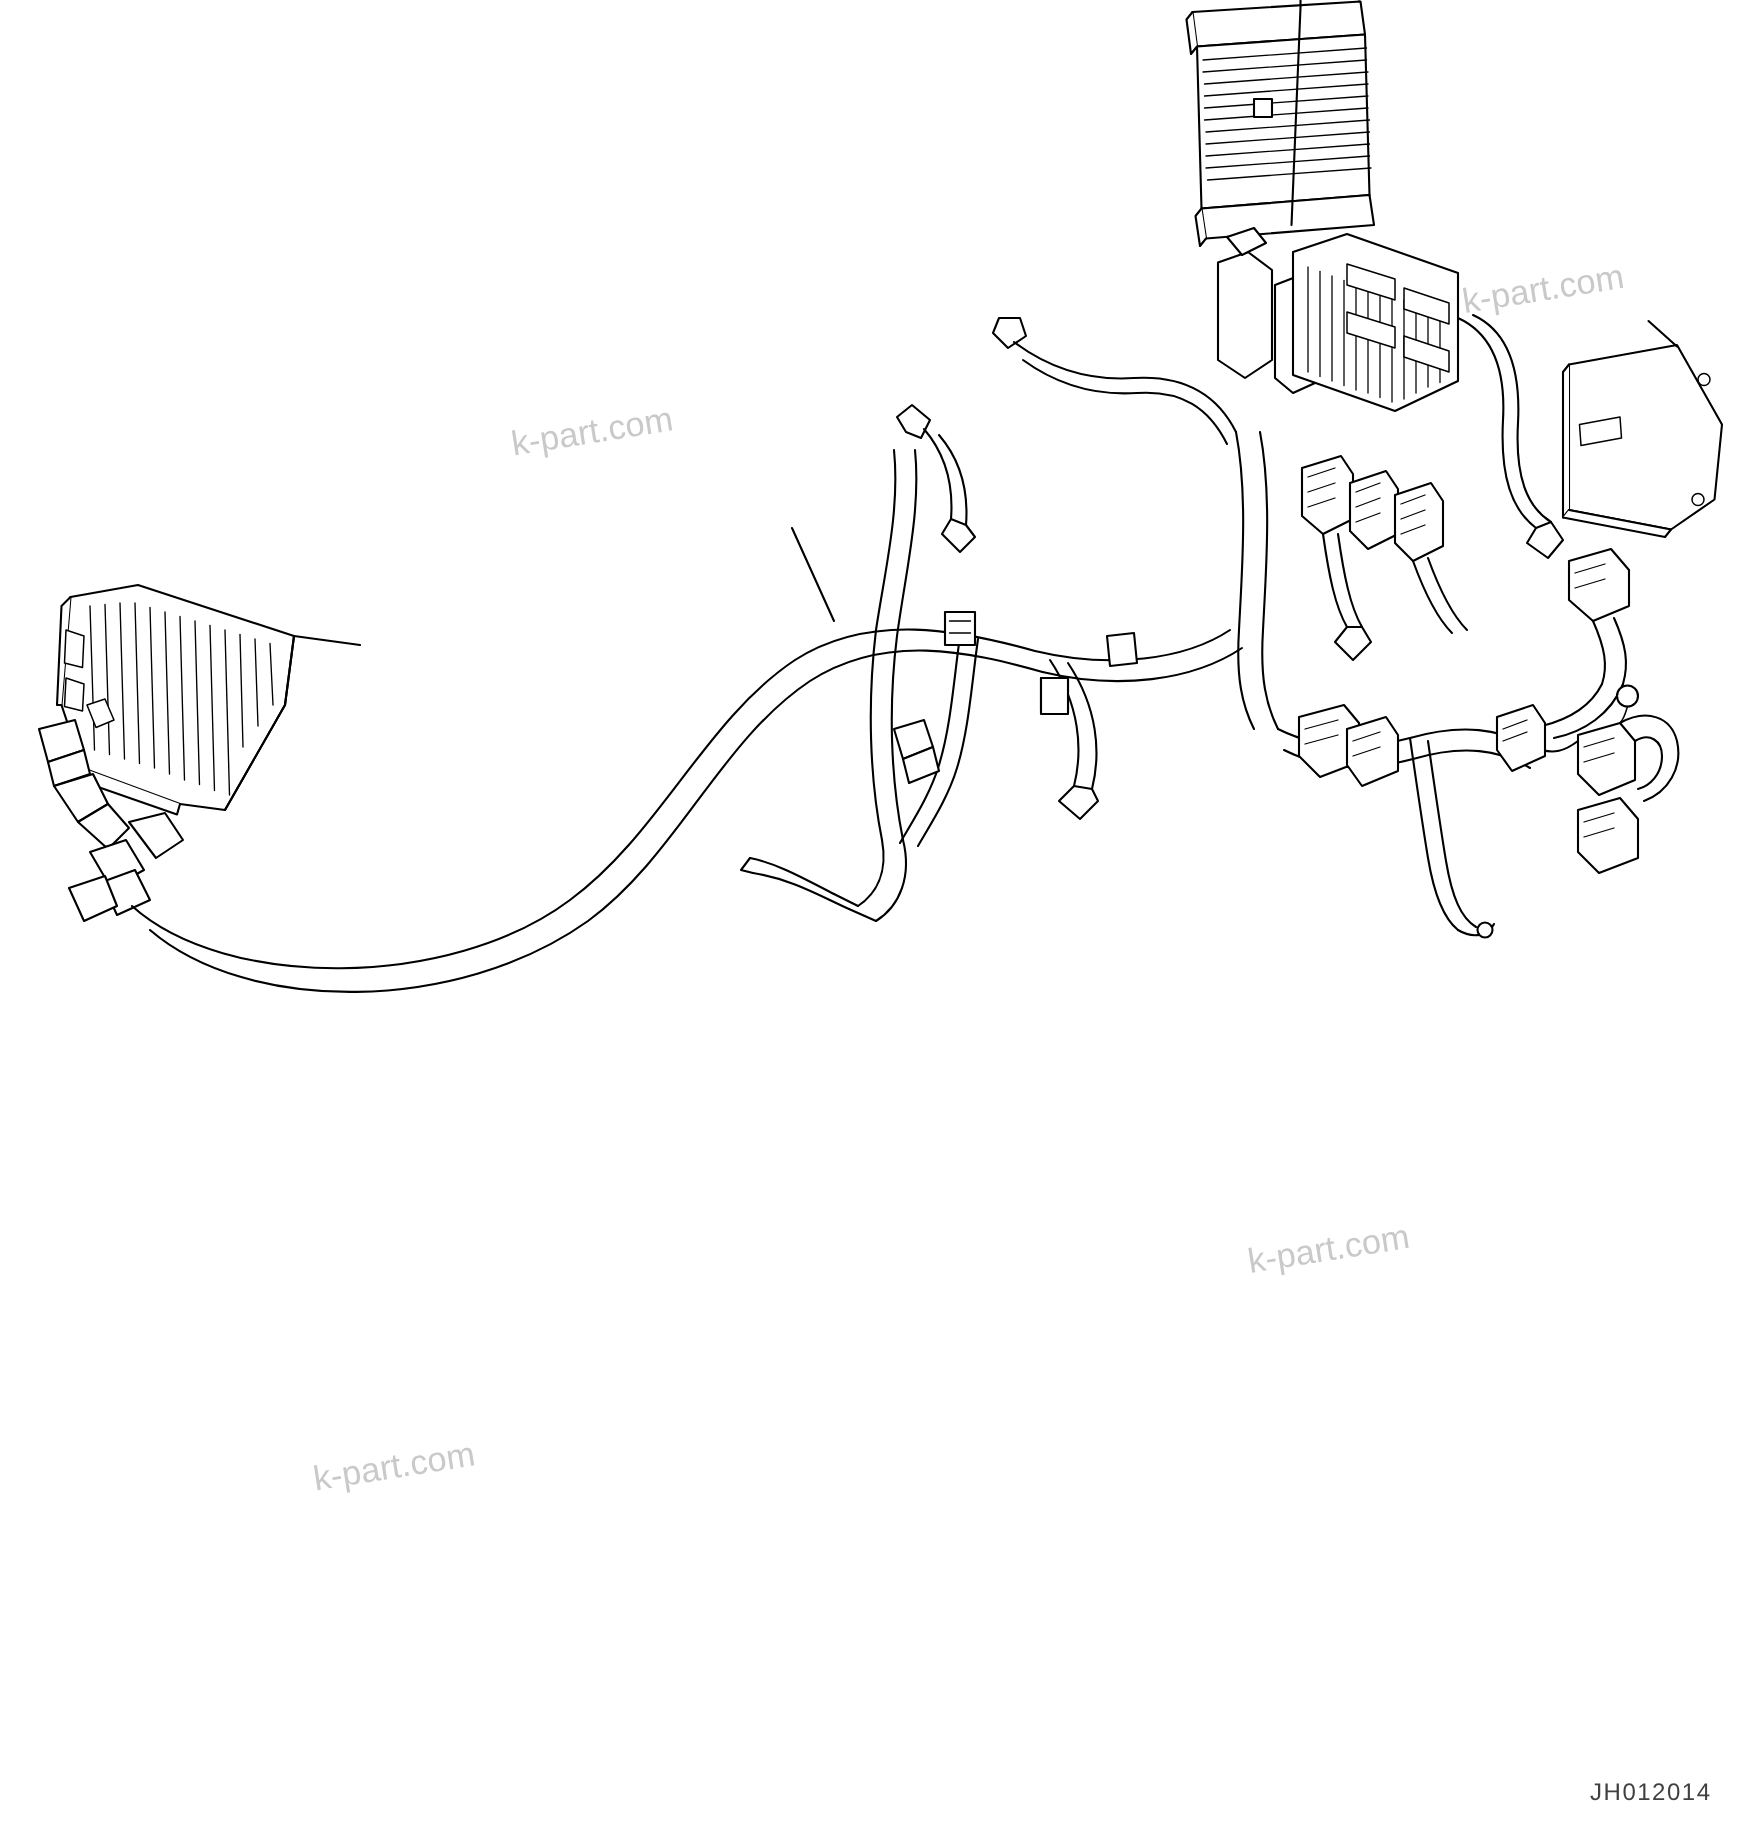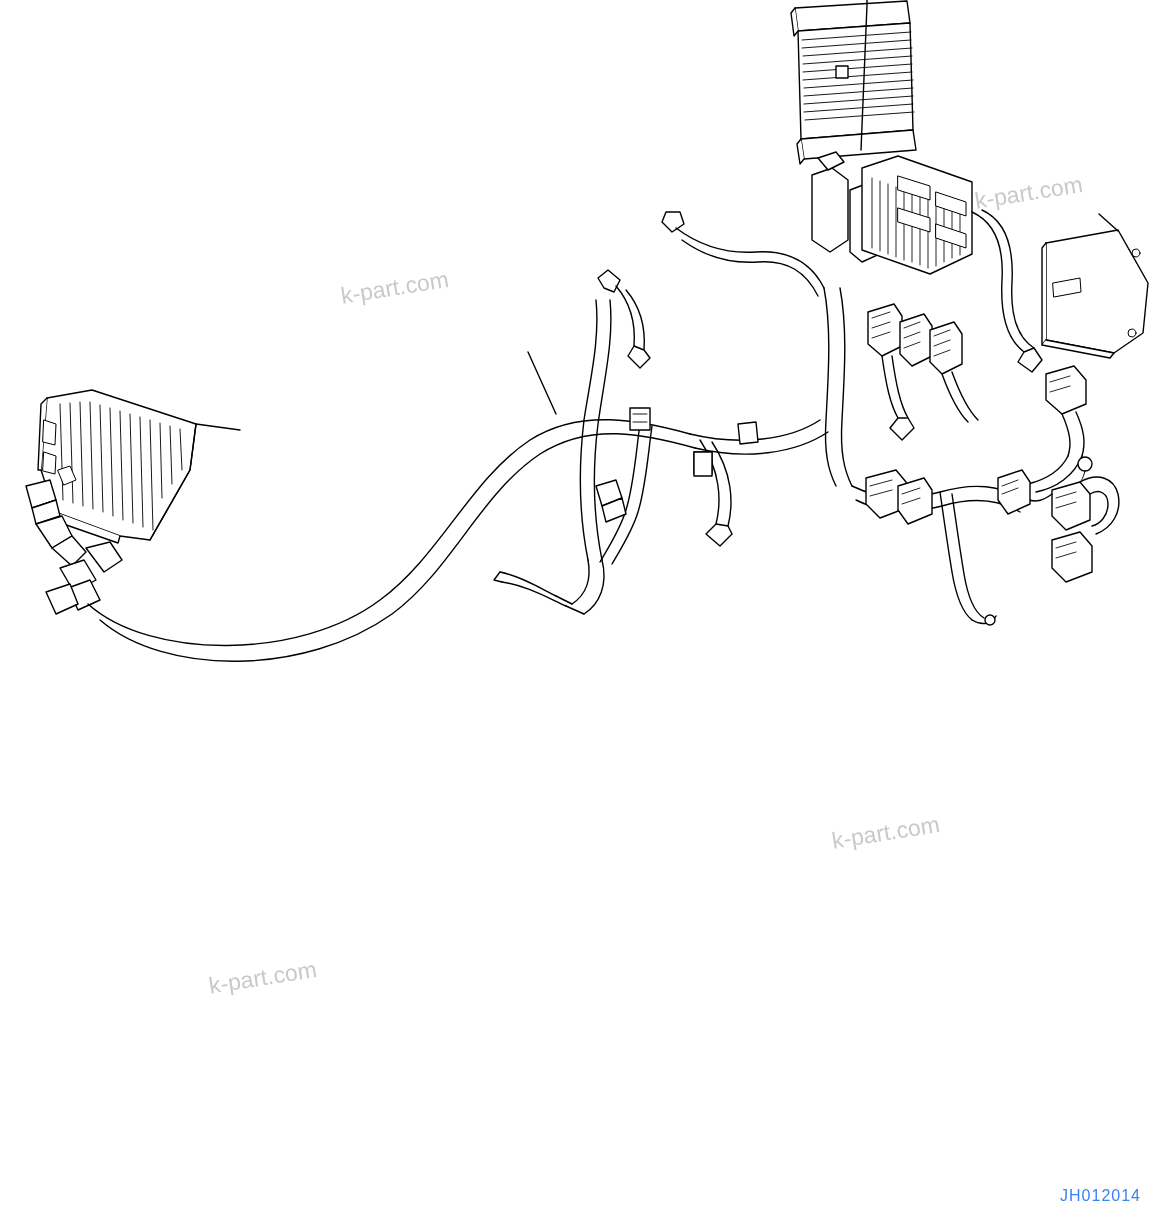--- a/index.html
+++ b/index.html
@@ -37,21 +37,21 @@
   #wm1 { left: 339px; top: 283px; }
   #wm2 { left: 973px; top: 188px; }
   #wm3 { left: 830px; top: 828px; }
   #wm4 { left: 207px; top: 973px; }
   #drawing-number {
     position: absolute;
     right: 22px;
     bottom: 16px;
     font-size: 16px;
     letter-spacing: 1px;
-    color: #3b82f6;
+    color: #404040;
     font-family: "Liberation Sans", sans-serif;
   }
 </style>
 </head>
 <body>
 
 <div id="page">
 
   <svg id="diagram-svg" viewBox="0 0 1163 1221">
     <g fill="none" stroke="#000000" stroke-width="1.4" stroke-linecap="round" stroke-linejoin="round">

